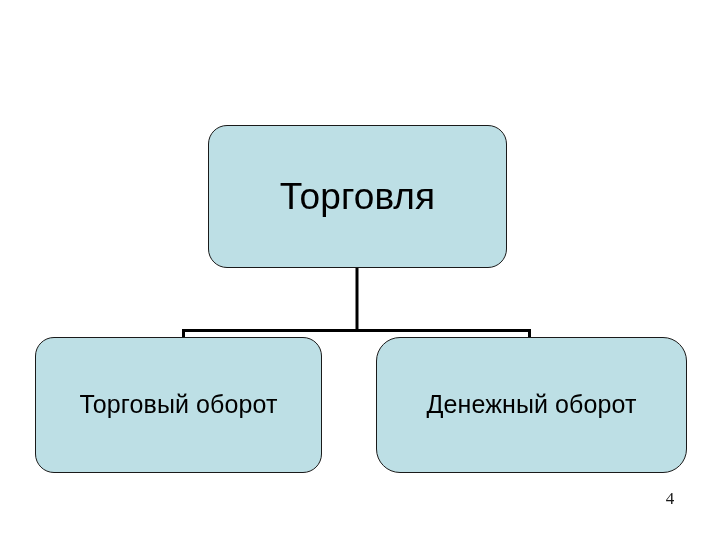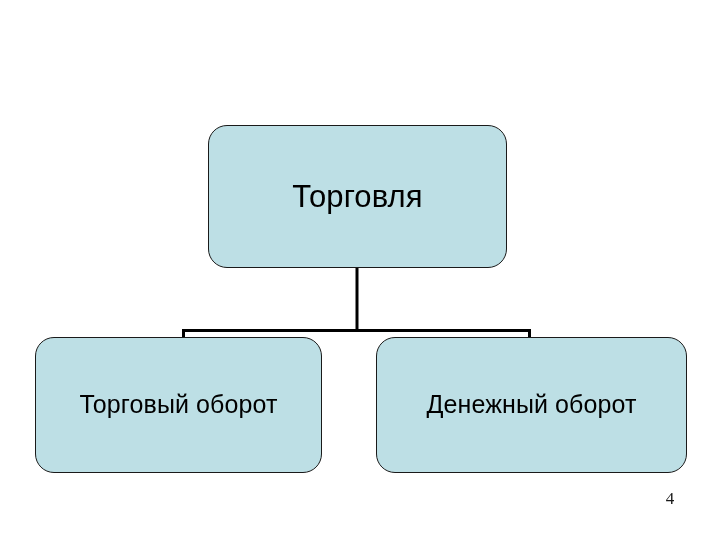--- a/index.html
+++ b/index.html
@@ -43,35 +43,36 @@
     white-space: nowrap;
     letter-spacing: 0.1px;
   }
   #node-root {
     left: 208px;
     top: 125px;
     width: 299px;
     height: 143px;
   }
   #node-root .node-label {
-    font-size: 31px;
+    font-size: 37px;
     line-height: 1.1;
     margin-top: 1px;
   }
   #node-trade-turnover {
     left: 35px;
     top: 337px;
     width: 287px;
     height: 136px;
   }
   #node-money-turnover {
     left: 376px;
     top: 337px;
     width: 311px;
     height: 136px;
+    border-radius: 24px;
   }
   #node-trade-turnover .node-label,
   #node-money-turnover .node-label {
     font-size: 25px;
     line-height: 1.1;
     margin-top: -1px;
   }
   #page-number {
     position: absolute;
     left: 655px;

